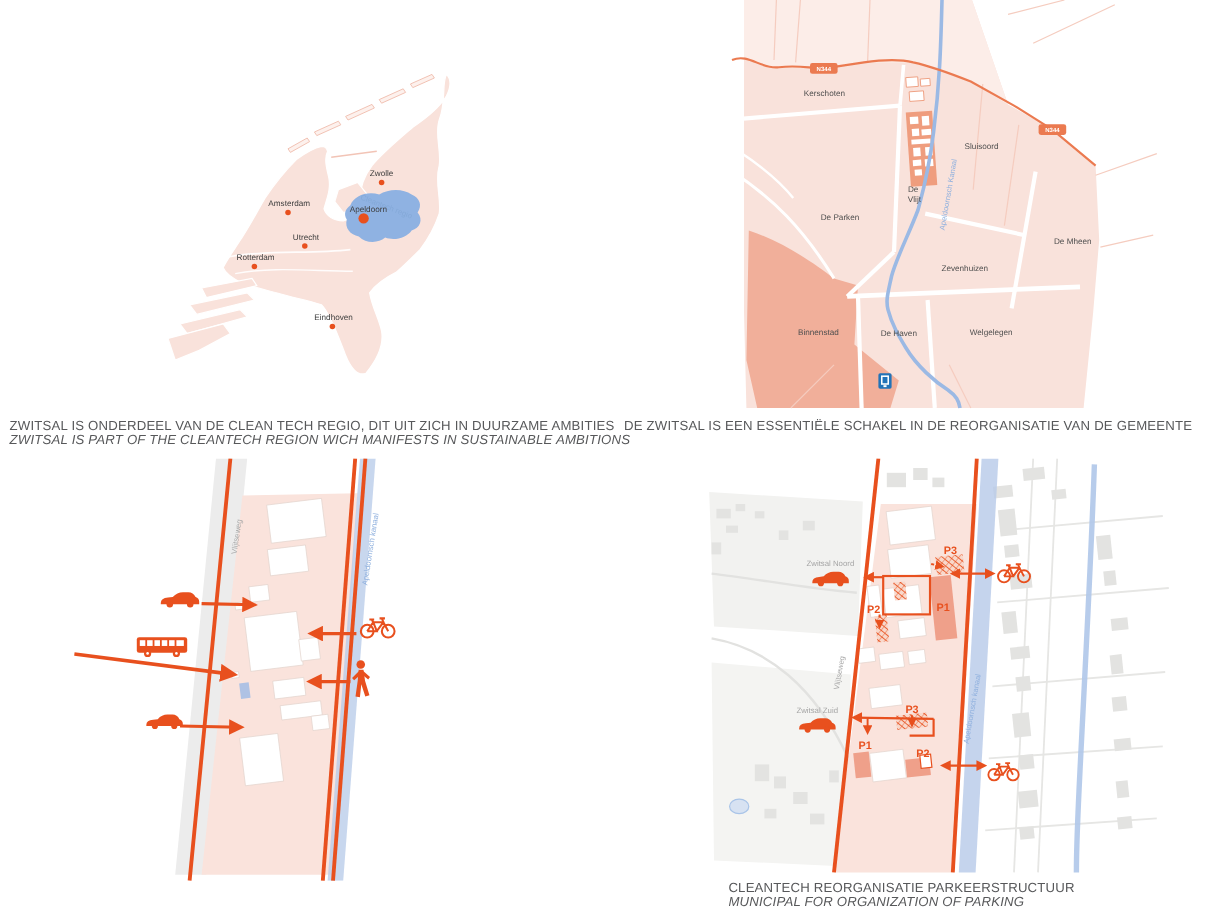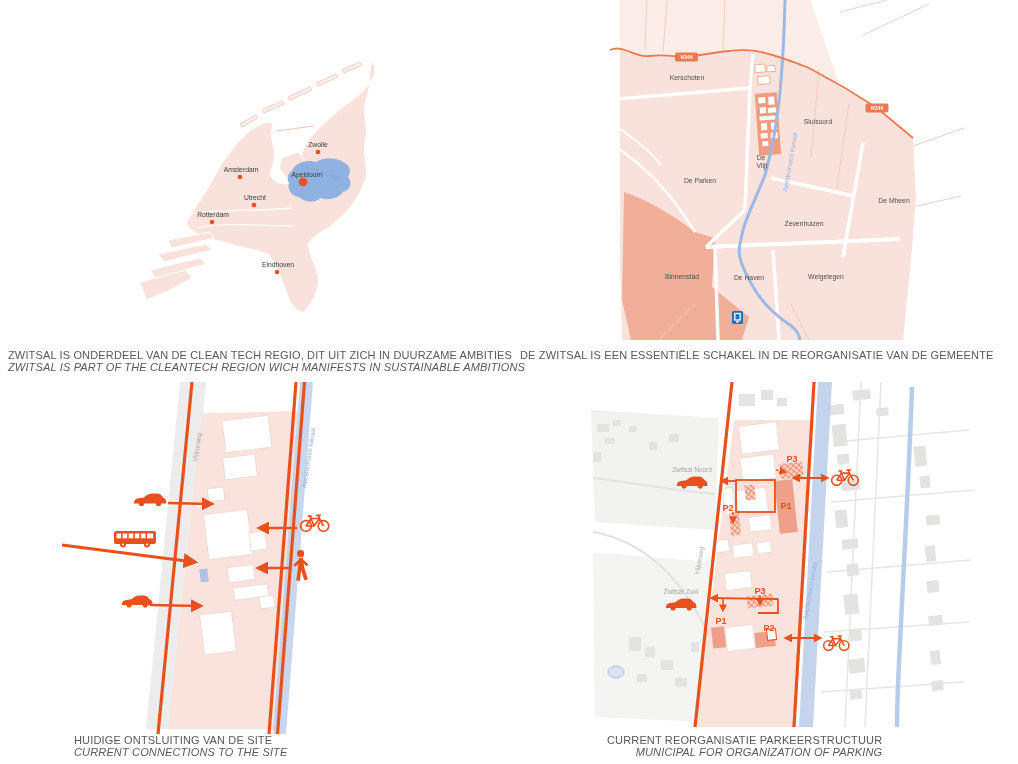--- a/index.html
+++ b/index.html
@@ -1,21 +1,21 @@
 <!DOCTYPE html>
 <html><head>
 <meta charset="utf-8">
 <style>
   html,body{margin:0;padding:0;background:#fff;}
   #canvas{position:relative;width:1018px;height:764px;background:#fff;overflow:hidden;
           font-family:"Liberation Sans", sans-serif;}
   .map{position:absolute;}
   .caption{position:absolute;font-size:11px;line-height:11.5px;color:#57585A;
            letter-spacing:.15px;white-space:nowrap;}
-  .caption .en{font-style:italic;text-align:right;}
+  .caption .en{font-style:italic;}
   svg text{font-family:"Liberation Sans", sans-serif;}
 </style>
 </head>
 <body>
 
 <div id="canvas">
 
 <svg width="0" height="0" style="position:absolute">
   <defs>
     <g id="icon-car" fill="#E8501E">
@@ -394,22 +394,18 @@
   <use href="#icon-bike" transform="translate(314,251) scale(0.9)"></use>
 </svg>
 
 <div class="caption" style="left:8px;top:350px">
   <div class="nl">ZWITSAL IS ONDERDEEL VAN DE CLEAN TECH REGIO, DIT UIT ZICH IN DUURZAME AMBITIES</div>
   <div class="en">ZWITSAL IS PART OF THE CLEANTECH REGION WICH MANIFESTS IN SUSTAINABLE AMBITIONS</div>
 </div>
 <div class="caption" style="left:520px;top:350px">
   <div class="nl">DE ZWITSAL IS EEN ESSENTIËLE SCHAKEL IN DE REORGANISATIE VAN DE GEMEENTE</div>
 </div>
-<div class="caption" style="left:74px;top:735px">
-  <div class="nl">HUIDIGE ONTSLUITING VAN DE SITE</div>
-  <div class="en">CURRENT CONNECTIONS TO THE SITE</div>
-</div>
 <div class="caption" style="left:607px;top:735px">
-  <div class="nl">CURRENT REORGANISATIE PARKEERSTRUCTUUR</div>
+  <div class="nl">CLEANTECH REORGANISATIE PARKEERSTRUCTUUR</div>
   <div class="en">MUNICIPAL FOR ORGANIZATION OF PARKING</div>
 </div>
 
 </div>
 
 </body></html>

